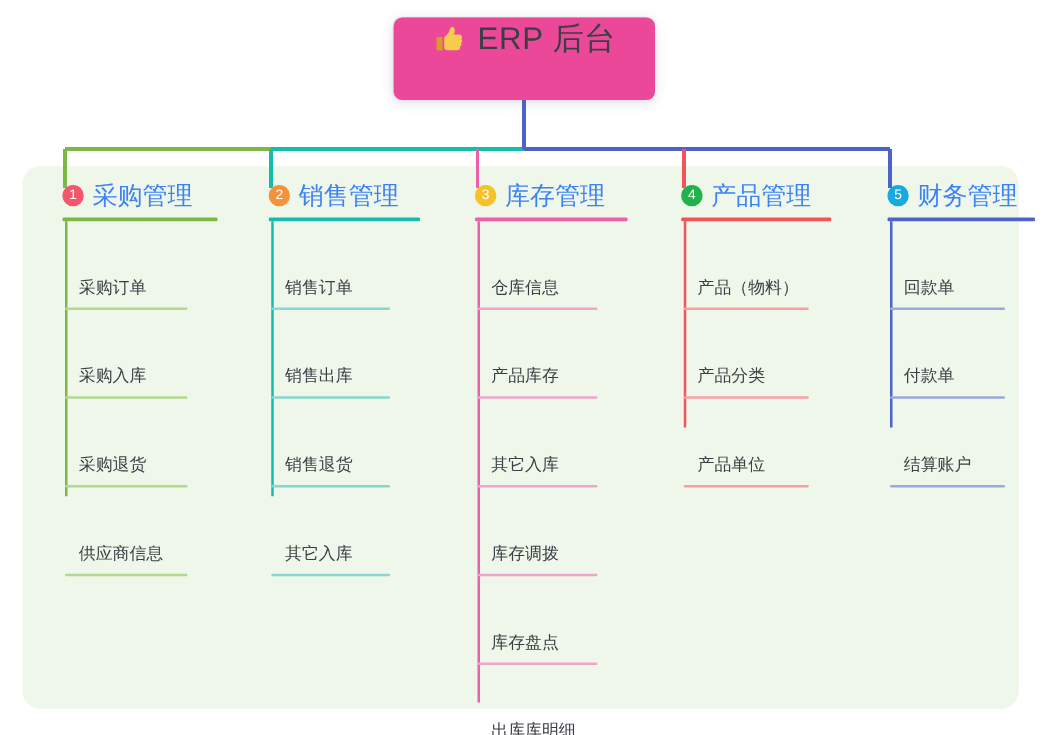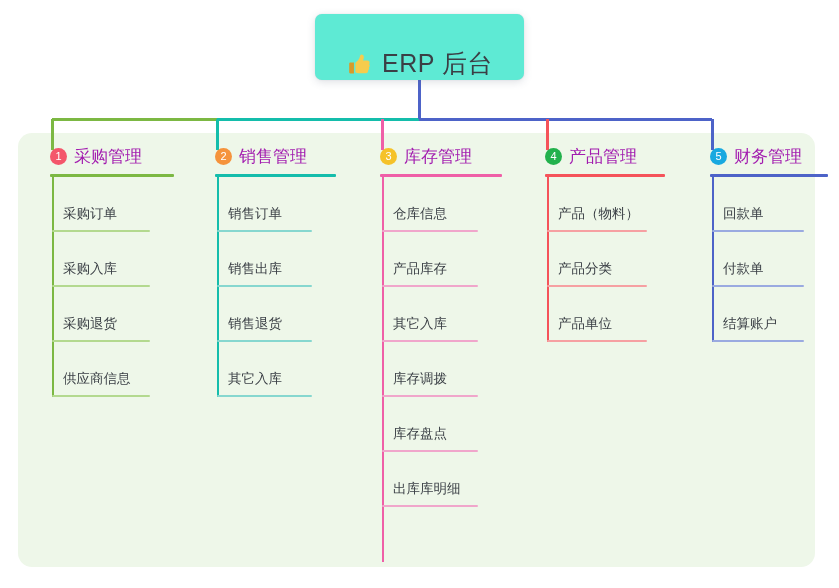--- a/index.html
+++ b/index.html
@@ -16,25 +16,25 @@
     -webkit-font-smoothing: antialiased;
   }
 
   
   #root-card {
     position: absolute;
     left: 315px;
     top: 14px;
     width: 209px;
     height: 66px;
-    background: #5eead4;
+    background: #ec4899;
     border-radius: 7px;
     box-shadow: 0 2px 9px rgba(90,100,120,0.20), 0 0 1px rgba(90,100,120,0.25);
     display: flex;
-    align-items: flex-end;
+    align-items: flex-start;
     justify-content: center;
     z-index: 6;
   }
   #root-card .root-inner {
     display: flex;
     align-items: center;
     gap: 10px;
   }
   .thumb-icon {
     width: 26px;
@@ -98,42 +98,42 @@
     height: 17px;
     border-radius: 50%;
     color: #ffffff;
     font-size: 11px;
     line-height: 17px;
     text-align: center;
     flex: 0 0 auto;
     font-weight: 400;
   }
   .col-title {
-    font-size: 17px;
-    color: #a21caf;
+    font-size: 20px;
+    color: #3b82f6;
     white-space: nowrap;
   }
   .col-rule {
     margin-top: 6px;
     height: 3px;
     border-radius: 1px;
   }
   .col-body {
     position: relative;
     margin-top: 0px;
   }
   .spine {
     position: absolute;
     left: 24px;
     top: 0;
     width: 2px;
   }
   .leaf {
     position: relative;
-    height: 55px;
+    height: 71px;
   }
   .leaf-label {
     position: absolute;
     left: 35px;
     bottom: 9px;
     font-size: 13.5px;
     color: #3a3f45;
     white-space: nowrap;
   }
   .leaf-rule {

